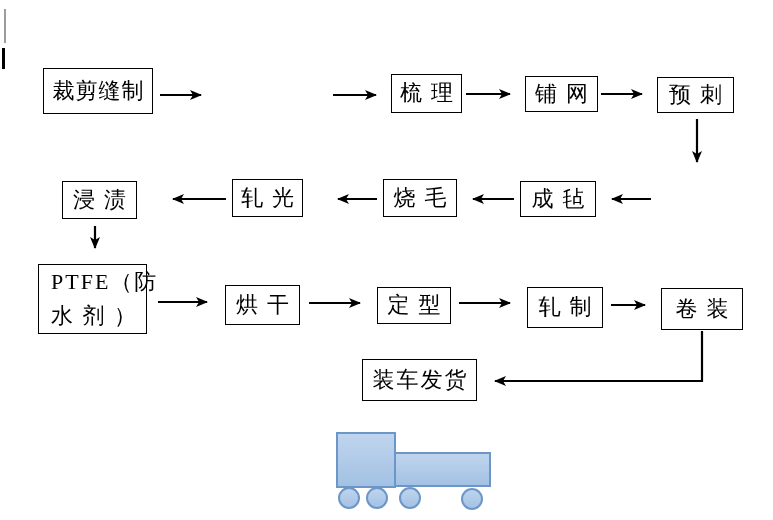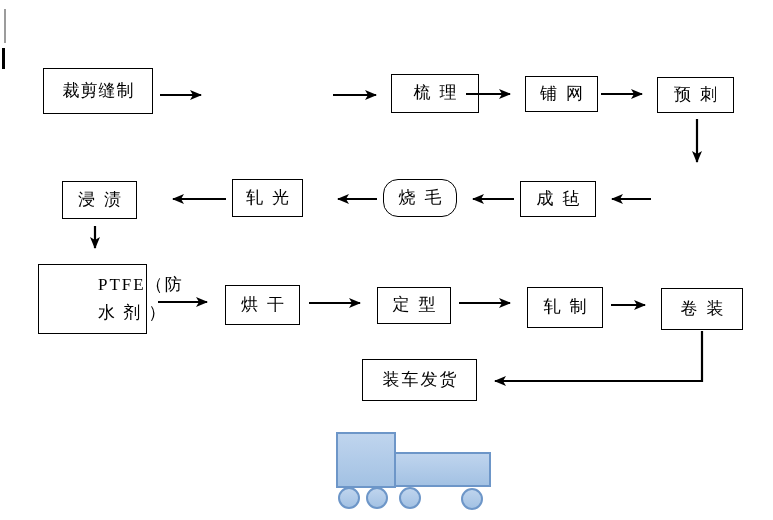--- a/index.html
+++ b/index.html
@@ -16,65 +16,65 @@
   #artifact-gray { left: 4px; top: 9px; width: 2px; height: 34px; background: #9c9c9c; }
   #artifact-black { left: 2px; top: 48px; width: 3px; height: 21px; background: #000; }
 
   .node {
     position: absolute;
     border: 1px solid #000;
     background: #fff;
     display: flex;
     align-items: center;
     justify-content: center;
-    font-size: 17px;
+    font-size: 22px;
     line-height: 1.2;
     box-sizing: border-box;
     white-space: nowrap;
   }
   .ls-wide  { letter-spacing: 9px; padding-left: 9px; }
   .ls-mid   { letter-spacing: 2px; padding-left: 2px; }
   .ls-narrow{ letter-spacing: 1px; padding-left: 1px; }
 
   .node.ptfe {
     flex-direction: column;
     align-items: flex-start;
     justify-content: center;
     padding-left: 12px;
     gap: 7px;
   }
-  .node.ptfe span { letter-spacing: 2px; margin-left: 47px; }
+  .node.ptfe span { letter-spacing: 2px; }
 
   #wires { position: absolute; left: 0; top: 0; pointer-events: none; }
   #wires .clickable { pointer-events: auto; }
 </style>
 </head>
 <body>
 
 <div id="canvas">
 
   <div id="artifact-gray" class="artifact"></div>
   <div id="artifact-black" class="artifact"></div>
 
   <div class="node" style="left:43px;top:68px;width:110px;height:46px;">
     <span class="ls-narrow">裁剪缝制</span>
   </div>
-  <div class="node" style="left:391px;top:74px;width:88px;height:39px;">
+  <div class="node" style="left:391px;top:74px;width:71px;height:39px;">
     <span class="ls-wide">梳理</span>
   </div>
   <div class="node" style="left:525px;top:76px;width:73px;height:36px;">
     <span class="ls-wide">铺网</span>
   </div>
   <div class="node" style="left:657px;top:77px;width:77px;height:36px;">
     <span class="ls-wide">预刺</span>
   </div>
   <div class="node" style="left:520px;top:181px;width:76px;height:36px;">
     <span class="ls-wide">成毡</span>
   </div>
-  <div class="node" style="left:383px;top:179px;width:74px;height:38px;border-radius:15px;">
+  <div class="node" style="left:383px;top:179px;width:74px;height:38px;">
     <span class="ls-wide">烧毛</span>
   </div>
   <div class="node" style="left:62px;top:181px;width:75px;height:38px;">
     <span class="ls-wide">浸渍</span>
   </div>
   <div class="node" style="left:232px;top:179px;width:71px;height:38px;">
     <span class="ls-wide">轧光</span>
   </div>
   <div class="node ptfe" style="left:38px;top:264px;width:109px;height:70px;">
     <span>PTFE（防</span>

